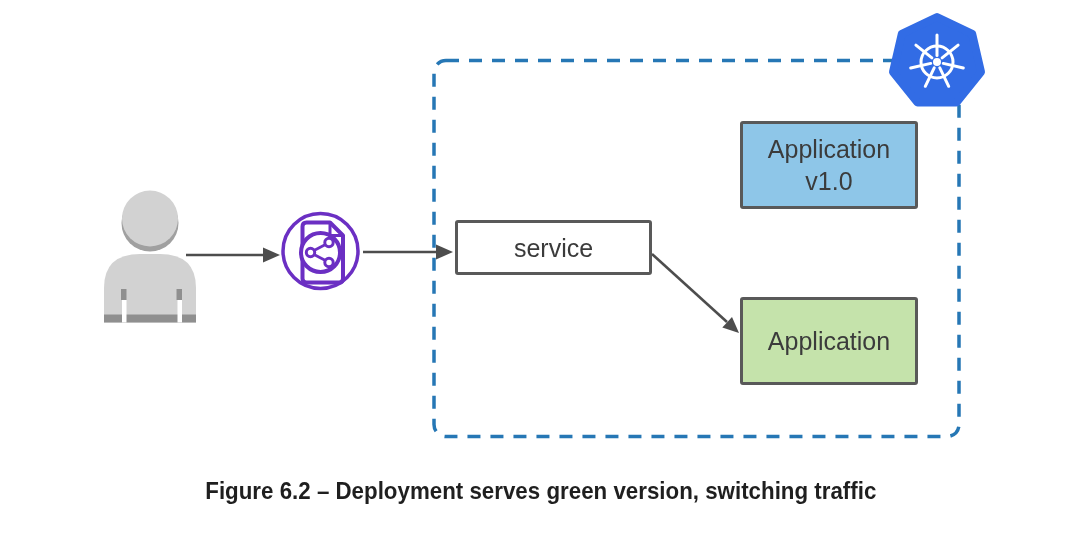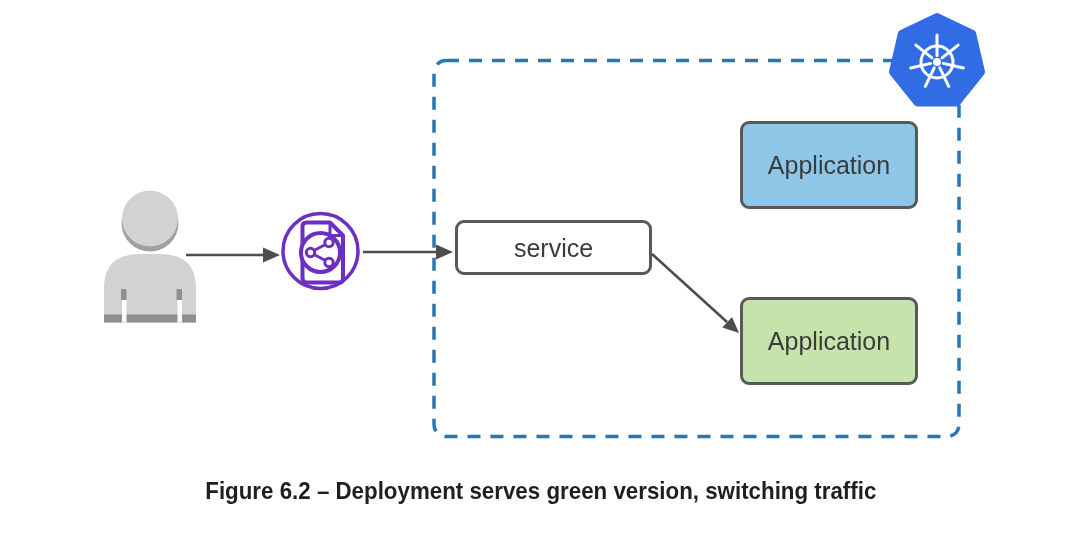--- a/index.html
+++ b/index.html
@@ -38,21 +38,21 @@
   .stroke-purple-nofill { stroke: var(--elb-purple, #6b2fc3); fill: none; }
   .k8s-bg { fill: var(--k8s-blue, #326ce5); stroke: var(--k8s-blue, #326ce5); stroke-width: 8; stroke-linejoin: round; }
   .k8s-wheel { stroke: #ffffff; fill: none; stroke-width: 3; stroke-linecap: round; }
   .k8s-hub { fill: #ffffff; stroke: none; }
 
   
   .node {
     position: absolute;
     box-sizing: border-box;
     border: 3px solid var(--box-border, #595959);
-    border-radius: 9px;
+    border-radius: 3px;
     display: flex;
     align-items: center;
     justify-content: center;
     text-align: center;
     color: var(--text-dark, #3b3b3b);
     font-size: 25px;
     line-height: 1.28;
     background: #ffffff;
   }
   .node.service-box { left: 455px; top: 220px; width: 197px; height: 55px; }
@@ -137,20 +137,21 @@
     </g>
   </svg>
 
   <div class="node service-box">
     <span>service</span>
   </div>
 
   <div class="node app1-box">
     <div>
       <div>Application</div>
+      <div>v1.0</div>
     </div>
   </div>
 
   <div class="node app2-box">
     <div>
       <div>Application</div>
     </div>
   </div>
 
 

